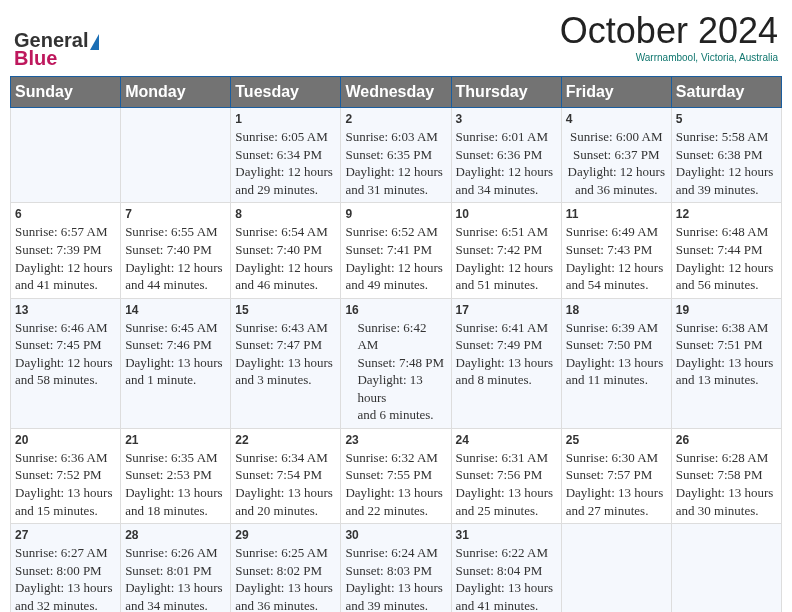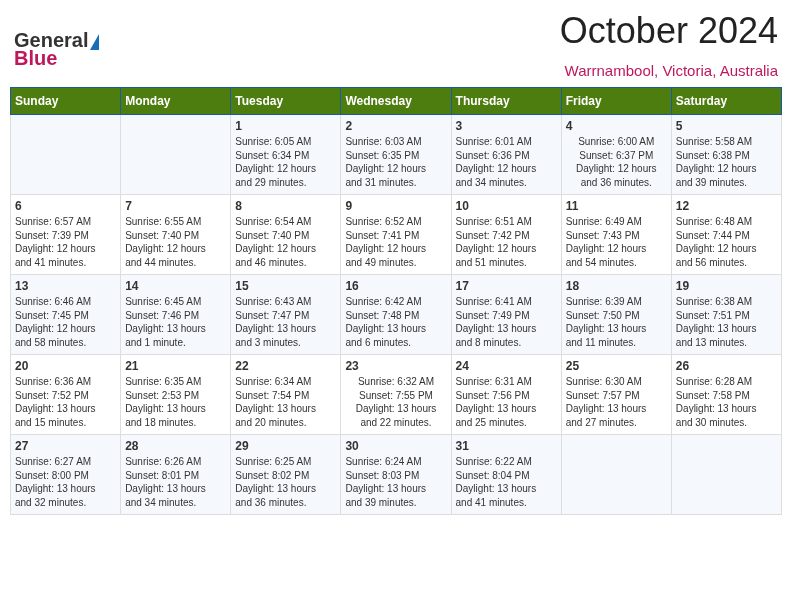--- a/index.html
+++ b/index.html
@@ -27,33 +27,33 @@
     }
     .title-block {
       text-align: right;
     }
     .month-title {
       font-size: 36px;
       font-weight: normal;
       color: #222;
     }
     .location-subtitle {
-      font-size: 15px;
-      color: #be185d;
-      margin-top: 10px;
+      font-size: 10px;
+      color: #0f766e;
+      margin-top: 0;
     }
     table {
       width: 100%;
       border-collapse: collapse;
       table-layout: fixed;
     }
     thead th {
-      background-color: #4d7c0f;
+      background-color: #737373;
       color: white;
-      font-size: 12px;
+      font-size: 16px;
       padding: 6px 4px;
       text-align: left;
       border: 1px solid #1a5d9e;
     }
     tbody td {
       vertical-align: top;
       font-size: 10px;
       color: #333;
       padding: 4px;
       border: 1px solid #ddd;
@@ -63,23 +63,24 @@
     tbody tr:nth-child(odd) td {
       background: #f5f8fd;
     }
     .day-number {
       font-size: 12px;
       font-weight: bold;
       display: block;
       margin-bottom: 2px;
     }
     .day-info {
-      font-size: 10px;
+      font-size: 13px;
       line-height: 1.35;
       color: #333;
+      font-family: Liberation Serif, serif;
     }
   </style>
 </head>
 <body>
 
 <div class="header">
   <div class="logo">
     <div>
       <span style="color:#333;font-size:20px;font-weight:bold;">General</span><span style="display:inline-block;vertical-align:middle;margin-left:2px;width:0;height:0;border-left:9px solid transparent;border-bottom:16px solid #1a6eb5;"></span>
     </div>
@@ -211,21 +212,21 @@
         </td>
         <td>
           <span class="day-number">15</span>
           <div class="day-info" style="white-space: pre-line;">Sunrise: 6:43 AM
 Sunset: 7:47 PM
 Daylight: 13 hours
 and 3 minutes.</div>
         </td>
         <td>
           <span class="day-number">16</span>
-          <div class="day-info" style="white-space: pre-line;">Sunrise: 6:42 AM
+          <div class="day-info" style="white-space: pre-line; margin-left: 12px;">Sunrise: 6:42 AM
 Sunset: 7:48 PM
 Daylight: 13 hours
 and 6 minutes.</div>
         </td>
         <td>
           <span class="day-number">17</span>
           <div class="day-info" style="white-space: pre-line;">Sunrise: 6:41 AM
 Sunset: 7:49 PM
 Daylight: 13 hours
 and 8 minutes.</div>
@@ -262,21 +263,21 @@
         </td>
         <td>
           <span class="day-number">22</span>
           <div class="day-info" style="white-space: pre-line;">Sunrise: 6:34 AM
 Sunset: 7:54 PM
 Daylight: 13 hours
 and 20 minutes.</div>
         </td>
         <td>
           <span class="day-number">23</span>
-          <div class="day-info" style="white-space: pre-line; text-align: center;">Sunrise: 6:32 AM
+          <div class="day-info" style="white-space: pre-line;">Sunrise: 6:32 AM
 Sunset: 7:55 PM
 Daylight: 13 hours
 and 22 minutes.</div>
         </td>
         <td>
           <span class="day-number">24</span>
           <div class="day-info" style="white-space: pre-line;">Sunrise: 6:31 AM
 Sunset: 7:56 PM
 Daylight: 13 hours
 and 25 minutes.</div>

